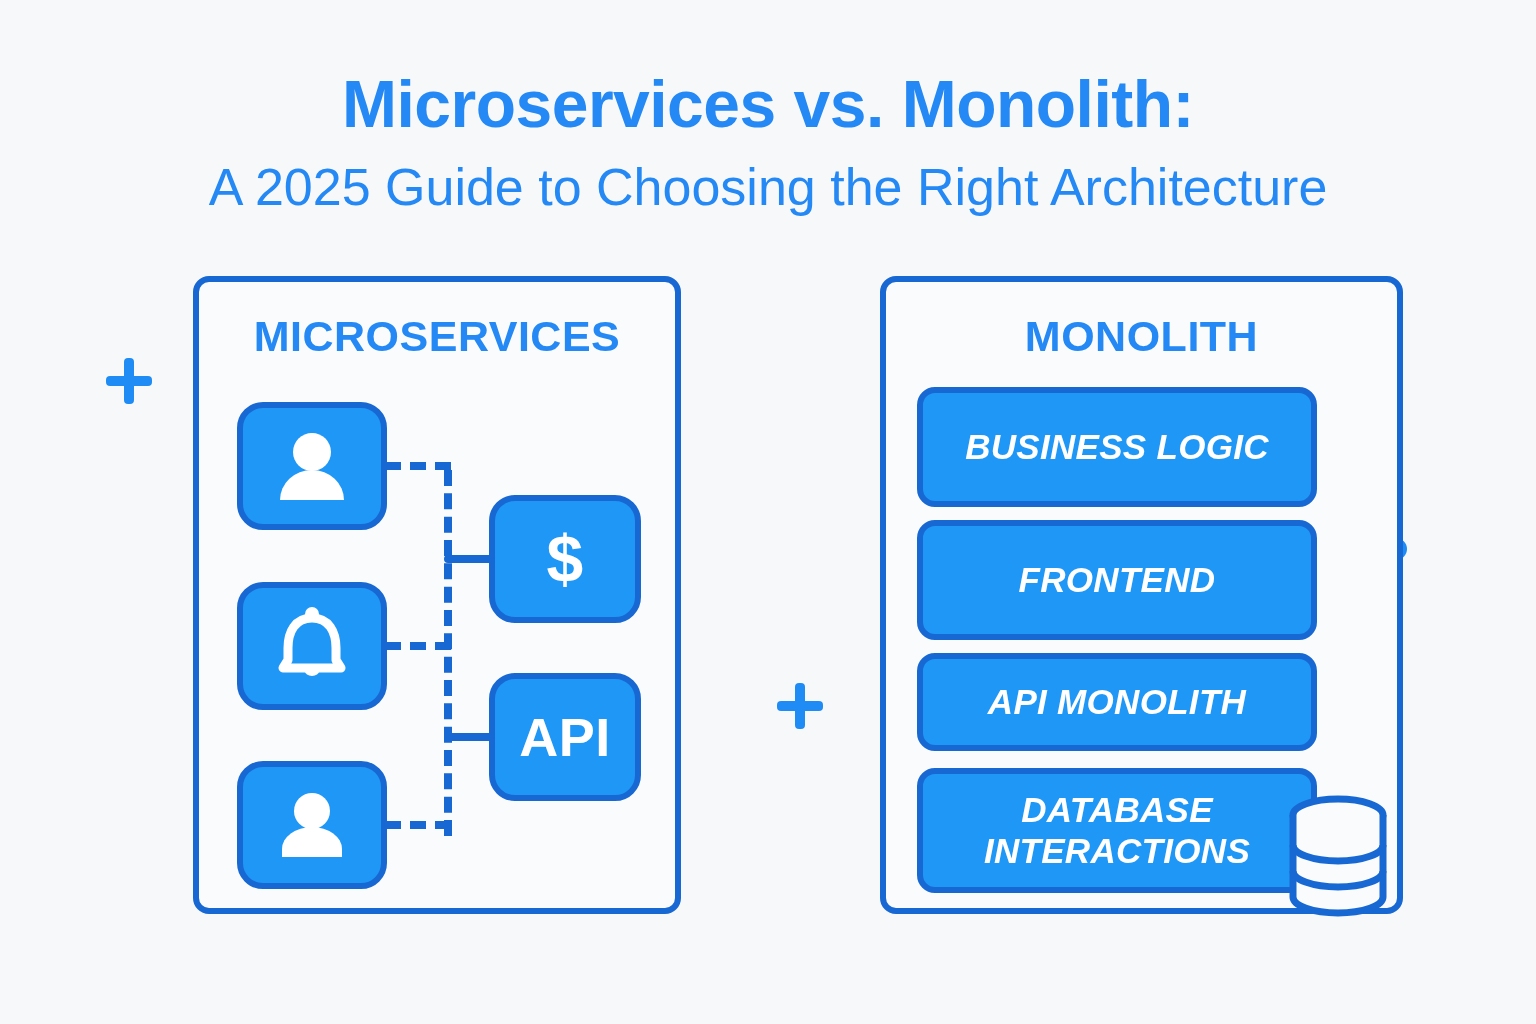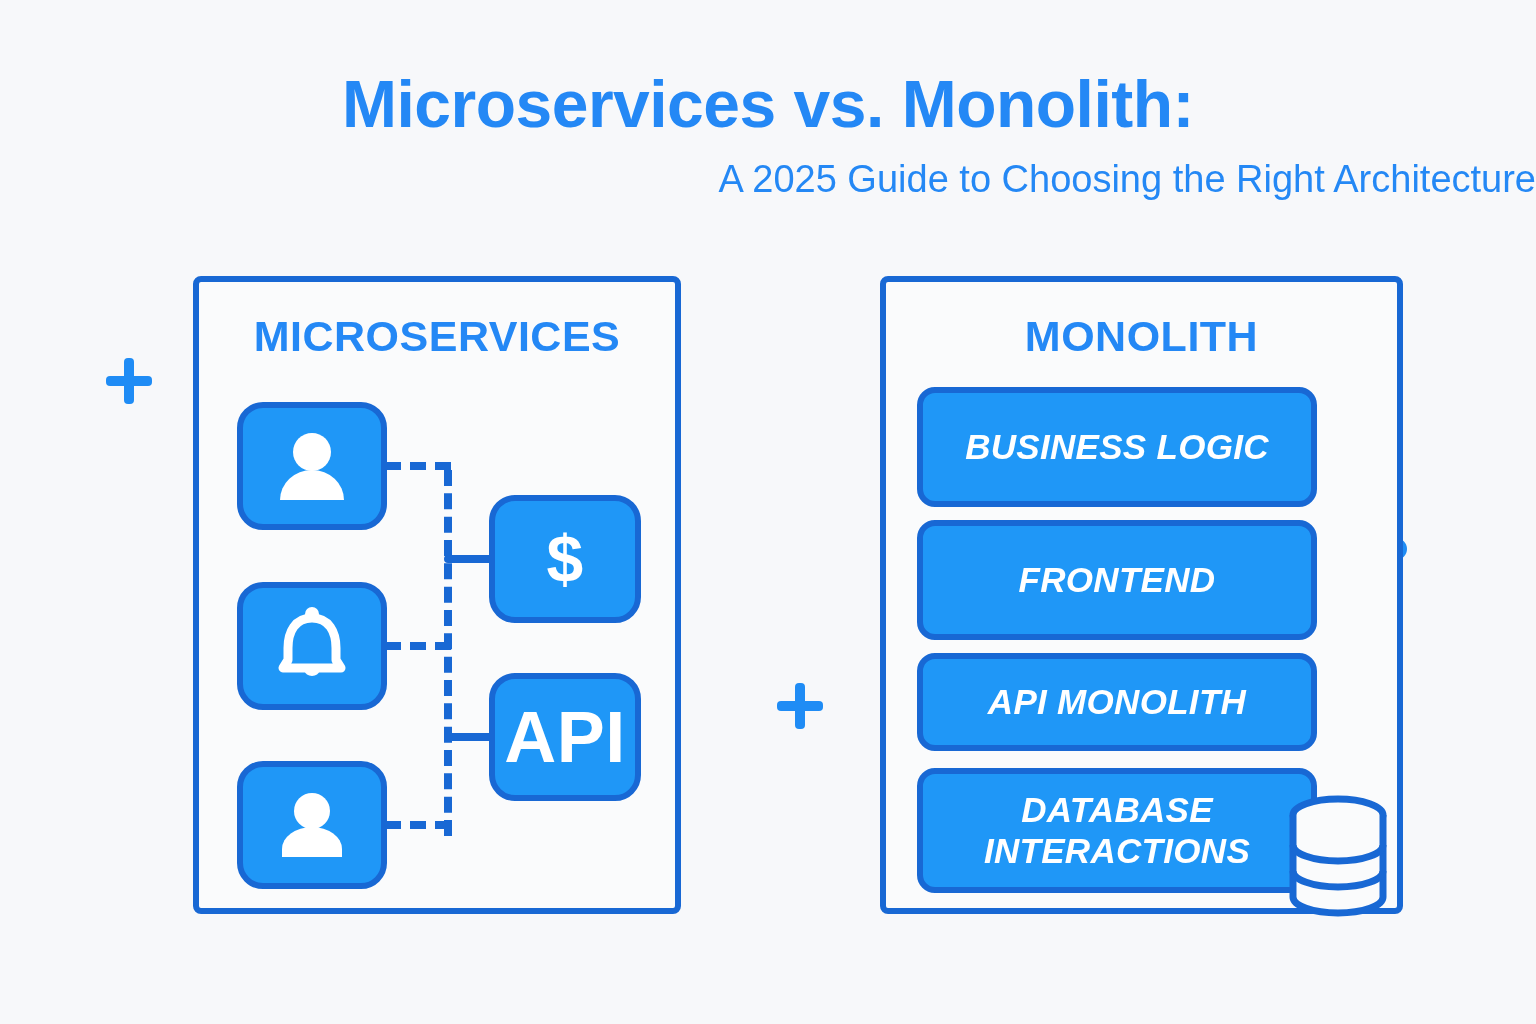--- a/index.html
+++ b/index.html
@@ -26,26 +26,25 @@
   }
   .title {
     font-size: 66px;
     font-weight: bold;
     color: #2488f5;
     letter-spacing: -0.5px;
     line-height: 1.05;
     margin: 8px;
   }
   .subtitle {
-    font-size: 38px;
+    font-size: 52px;
     font-weight: normal;
     color: #2488f5;
     margin: 20px 0 15px 0;
     line-height: 1.1;
-    text-align: right;
   }
 
   
   .plus {
     position: absolute;
     width: 46px;
     height: 46px;
   }
   .plus::before, .plus::after {
     content: "";
@@ -70,21 +69,21 @@
     width: 22px; height: 22px;
     border: 7px solid #1f8cf5;
     border-radius: 50%;
     box-sizing: border-box;
   }
 
   
   .panel {
     position: absolute;
     border: 6px solid #1868d4;
-    border-radius: 8px;
+    border-radius: 16px;
     background: #fafbfc;
     box-sizing: border-box;
   }
   .panel-ms   { left: 193px; top: 276px; width: 488px; height: 638px; }
   .panel-mono { left: 880px; top: 276px; width: 523px; height: 638px; }
 
   .panel-title {
     text-align: center;
     font-size: 43px;
     font-weight: bold;
@@ -109,21 +108,21 @@
 
   .tile-user1  { left: 38px; top: 120px; }
   .tile-bell   { left: 38px; top: 300px; }
   .tile-user2  { left: 38px; top: 479px; }
   .tile-dollar { left: 290px; top: 213px; }
   .tile-api    { left: 290px; top: 391px; }
 
   .tile-text {
     color: #ffffff;
     font-weight: bold;
-    font-size: 72px;
+    font-size: 54px;
     line-height: 1;
     letter-spacing: 0.5px;
   }
   .tile-text.dollar { font-size: 66px; }
 
   
   .conn-v {
     position: absolute;
     left: 245px;
     top: 188px;

